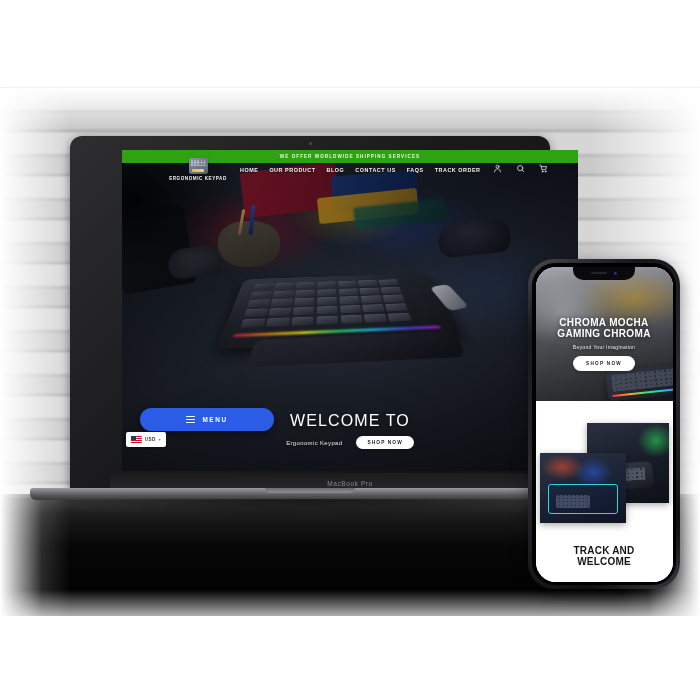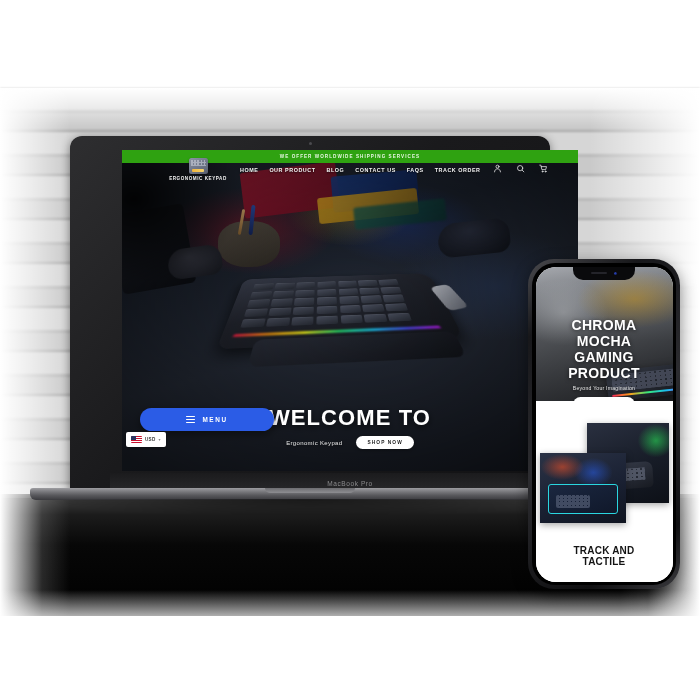--- a/index.html
+++ b/index.html
@@ -212,21 +212,21 @@
     font-size:5.4px;letter-spacing:.55px;color:#f4f4f4;font-weight:600;
     text-decoration:none;white-space:nowrap;
     text-shadow:0 1px 2px rgba(0,0,0,.7);
   }
   .hdr-icons{position:absolute;right:30px;top:14px;display:flex;gap:14px;align-items:center;}
   .hdr-icons svg{display:block;}
 
   
   .hero-copy{position:absolute;left:0;right:0;bottom:22px;text-align:center;}
   .hero-title{
-    font-size:22px;font-weight:700;color:#fff;letter-spacing:1.1px;
+    font-size:16px;font-weight:400;color:#fff;letter-spacing:1.1px;
     text-shadow:0 2px 6px rgba(0,0,0,.65);line-height:1;
   }
   .hero-sub-row{
     margin-top:7px;display:flex;align-items:center;justify-content:center;gap:14px;
   }
   .hero-sub{font-size:6px;color:#e7e7e7;letter-spacing:.35px;
     text-shadow:0 1px 3px rgba(0,0,0,.7);}
   .shop-btn{
     display:inline-block;background:#fff;color:#1a1a1a;border-radius:20px;
     padding:4px 11px;font-size:4.8px;font-weight:700;letter-spacing:1.1px;
@@ -295,21 +295,21 @@
     background:repeating-linear-gradient(90deg,#4c5161 0 3.4px,transparent 3.4px 5px),
                repeating-linear-gradient(0deg,#4c5161 0 2.6px,transparent 2.6px 4px);
     opacity:.75;border-radius:2px;
   }
   .ph-kbd:after{
     content:"";position:absolute;left:4px;right:10px;bottom:4px;height:2px;border-radius:2px;
     background:linear-gradient(90deg,#ff2a5a,#ffa31a,#36e87a,#1ac0f0,#7a4ef5);filter:blur(.6px);
   }
   .ph-hero-copy{position:absolute;left:0;right:0;top:50px;text-align:center;padding:0 8px;}
   .ph-title{
-    font-size:14px;font-weight:700;color:#fff;letter-spacing:.35px;line-height:1.16;
+    font-size:10px;font-weight:700;color:#fff;letter-spacing:.35px;line-height:1.16;
     text-shadow:0 1px 4px rgba(0,0,0,.65);
   }
   .ph-sub{
     margin-top:4px;font-size:5.1px;color:#eaeaea;letter-spacing:.25px;
     text-shadow:0 1px 3px rgba(0,0,0,.7);
   }
   .ph-btn{
     margin:6px auto 0;width:62px;height:15px;background:#fff;border-radius:10px;
     display:flex;align-items:center;justify-content:center;
     font-size:4.6px;font-weight:700;letter-spacing:1.3px;color:#1c1c1c;
@@ -524,32 +524,32 @@
 
         <div class="notch">
           <span class="notch-speaker"></span>
           <span class="notch-cam"></span>
         </div>
 
         <div class="ph-hero">
           <div class="ph-kbd"></div>
           <div class="ph-hero-copy">
             <div class="ph-title">CHROMA MOCHA</div>
-            <div class="ph-title">GAMING PRODUCT</div>
+            <div class="ph-title">GAMING CHROMA</div>
             <div class="ph-sub">Beyond Your Imagination</div>
             <div class="ph-btn">SHOP NOW</div>
           </div>
         </div>
 
         <div class="ph-body">
           <div class="ph-img-b"></div>
           <div class="ph-img-a"></div>
           <div class="ph-caption">
             <div>TRACK AND</div>
-            <div>TACTILE</div>
+            <div>WELCOME</div>
           </div>
         </div>
 
       </div>
     </div>
   </div>
 
 </div>
 
 </body></html>

